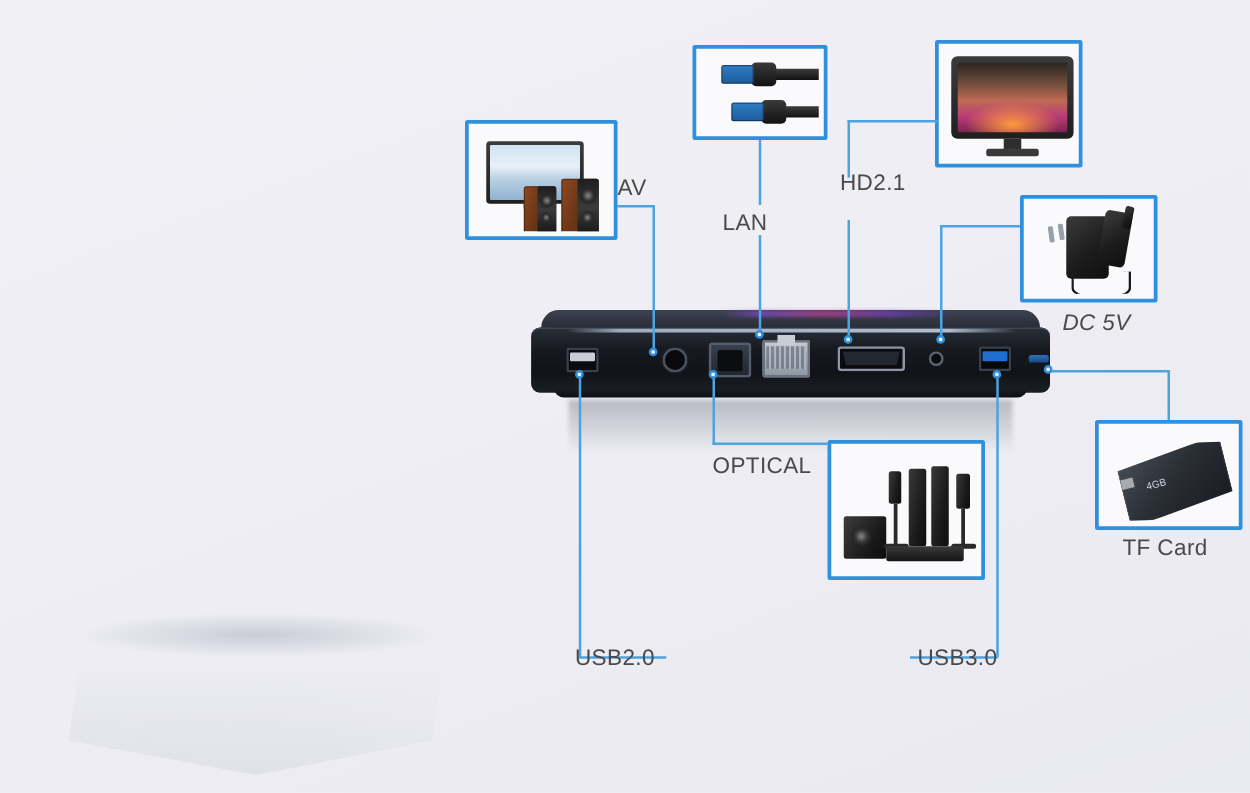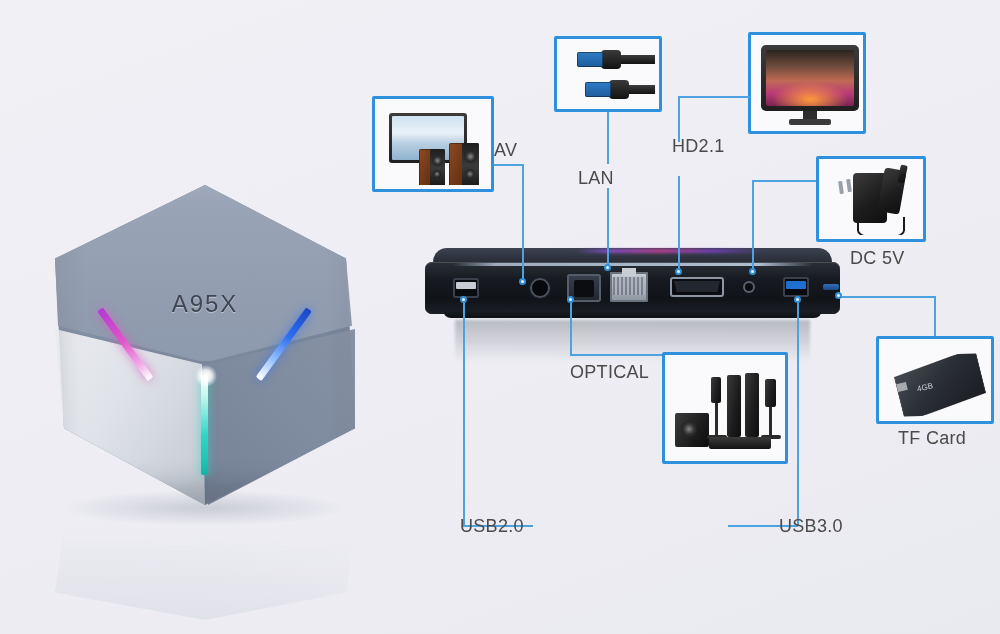--- a/index.html
+++ b/index.html
@@ -161,32 +161,20 @@
   .spk-center{position:absolute;border-radius:2px;
     background:linear-gradient(180deg,#3a3a3a 0%,#141414 100%);}
 </style>
 </head>
 <body>
 
 <div id="stage">
 
   <div id="hexshadow"></div>
   <div id="hexrefl"></div>
-  <div id="hexwrap">
-    <div class="hexbase"></div>
-    <div class="facet facet-top"></div>
-    <div class="facet facet-left"></div>
-    <div class="facet facet-right"></div>
-    <div class="rgb rgb-ul"></div>
-    <div class="rgb rgb-ur"></div>
-    <div class="rgb rgb-dn"></div>
-    <div class="rgb-core"></div>
-    <div class="hexedge"></div>
-    <div id="hexlogo">A95X</div>
-  </div>
 
   <div id="dev">
     <div class="dev-top"></div>
     <div class="dev-rgbtop"></div>
     <div class="dev-chamfer-l"></div>
     <div class="dev-chamfer-r"></div>
     <div class="dev-face"></div>
     <div class="dev-hl"></div>
     <div class="dev-base"></div>
     <div class="dev-refl"></div>
@@ -275,21 +263,21 @@
       <div class="adapter-prong" style="left:24px;top:16px;transform:rotate(-8deg);"></div>
       <div class="adapter-body" style="left:30px;top:10px;width:34px;height:50px;"></div>
       <div class="adapter-body" style="left:58px;top:6px;width:22px;height:44px;transform:rotate(10deg);"></div>
       <div class="adapter-wire" style="left:34px;top:54px;width:44px;height:20px;"></div>
       <div class="adapter-body" style="left:76px;top:2px;width:7px;height:18px;transform:rotate(12deg);border-radius:2px;"></div>
     </div>
   </div>
   <div class="line lineh" style="left:752px;top:180px;width:64px;height:2px;"></div>
   <div class="line linev" style="left:752px;top:180px;height:92px;"></div>
   <div class="dot" style="left:749px;top:268px;"></div>
-  <span class="lbl" style="left:850px;top:248px;">DC 5V</span>
+  <span class="lbl" style="left:850px;top:248px;font-style:italic;">DC 5V</span>
 
   <div class="thumb" style="left:876px;top:336px;width:118px;height:88px;">
     <div class="thumb-in">
       <div class="sdcard" style="left:14px;top:16px;width:86px;height:52px;transform:rotate(-14deg);
                   clip-path:polygon(0 14%,78% 0,100% 8%,100% 86%,22% 100%,0 92%);"></div>
       <div class="sd-notch" style="left:14px;top:40px;width:10px;height:8px;transform:rotate(-14deg);opacity:.6;"></div>
       <span style="position:absolute;left:34px;top:40px;color:#cfd3d9;font-size:8px;transform:rotate(-14deg);font-family:'Liberation Sans',sans-serif;">4GB</span>
     </div>
   </div>
   <div class="line lineh" style="left:838px;top:296px;width:98px;height:2px;"></div>
@@ -319,15 +307,15 @@
 
 
   <div class="line linev" style="left:463px;top:300px;height:226px;"></div>
   <div class="dot" style="left:460px;top:296px;"></div>
   <div class="line lineh" style="left:463px;top:525px;width:70px;height:2px;"></div>
   <span class="lbl" style="left:460px;top:516px;">USB2.0</span>
 
   <div class="line linev" style="left:797px;top:300px;height:226px;"></div>
   <div class="dot" style="left:794px;top:296px;"></div>
   <div class="line lineh" style="left:728px;top:525px;width:70px;height:2px;"></div>
-  <span class="lbl" style="left:734px;top:516px;margin-left:45px;">USB3.0</span>
+  <span class="lbl" style="left:734px;top:516px;">USB3.0</span>
 
 </div>
 
 </body></html>

